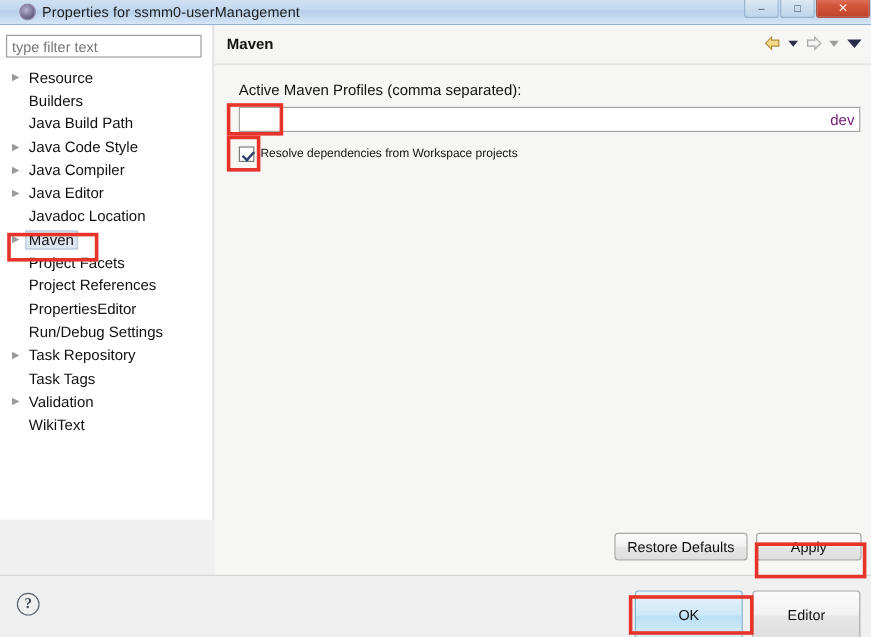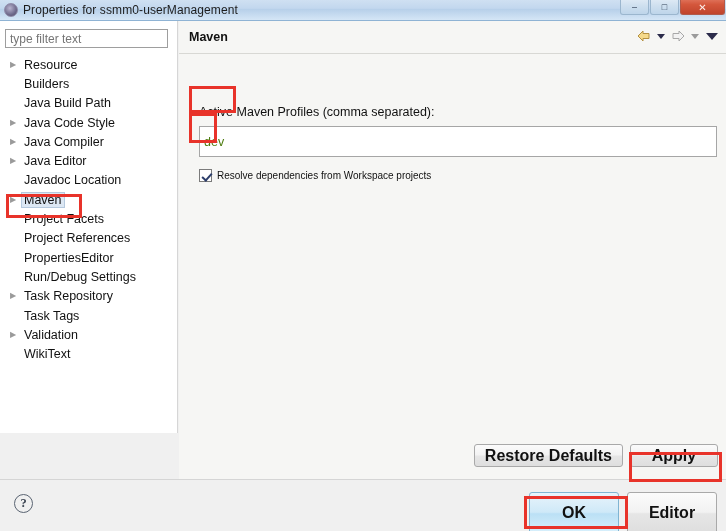--- a/index.html
+++ b/index.html
@@ -23,21 +23,21 @@
   
   #titlebar {
     position: absolute;
     top: 0; left: 0;
     width: 726px;
     height: 21px;
     background: linear-gradient(to bottom, #cfe0f2 0%, #c2d7ee 42%, #b6cfe9 45%, #d5e6f6 100%);
     border-bottom: 1px solid #8fb3d4;
     display: flex;
     align-items: center;
-    padding-left: 4px;
+    padding-left: 16px;
   }
   #titlebar-icon {
     width: 14px; height: 14px;
     margin-right: 5px;
     border-radius: 50%;
     background: radial-gradient(circle at 40% 35%, #b9b4cf 0%, #6f6a8c 60%, #4a4560 100%);
     border: 1px solid #8f8aa8;
     flex: 0 0 auto;
   }
   #titlebar-text {
@@ -183,32 +183,32 @@
   #main-body {
     position: relative;
     padding: 14px 8px 0 20px;
     background: #f6f6f4;
     height: 424px;
   }
   #profiles-label {
     font-size: 12.5px;
     color: #111111;
     margin-bottom: 7px;
-    margin-top: 37px;
   }
   #profiles-input {
     width: 518px;
-    height: 31px;
+    height: 21px;
     border: 1px solid #a6a6a6;
     background: #ffffff;
     font-size: 12.5px;
-    color: #4d7c0f;
+    color: #701a75;
     padding: 0 4px;
     line-height: 19px;
     font-family: "Liberation Sans", sans-serif;
+    text-align: right;
   }
   #resolve-row {
     margin-top: 9px;
     display: flex;
     align-items: center;
     height: 18px;
   }
   #resolve-check {
     width: 13px; height: 13px;
     border: 1px solid #7b7b7b;
@@ -240,26 +240,25 @@
     display: flex;
     gap: 7px;
   }
   .btn {
     height: 23px;
     min-width: 88px;
     padding: 0 10px;
     border: 1px solid #a9a9a9;
     border-radius: 3px;
     background: linear-gradient(to bottom, #fbfbfb 0%, #f2f2f2 48%, #e6e6e6 52%, #dedede 100%);
-    font-size: 16px;
+    font-size: 12px;
     color: #111111;
     font-family: "Liberation Sans", sans-serif;
     cursor: default;
     white-space: nowrap;
-    font-weight: bold;
   }
   .btn.default {
     background: linear-gradient(to bottom, #e8f4fb 0%, #cfe9f8 48%, #bbe0f5 52%, #d8f0fc 100%);
     border-color: #7fb4d2;
   }
 
   
   #footer {
     position: absolute;
     left: 0; top: 479px;

